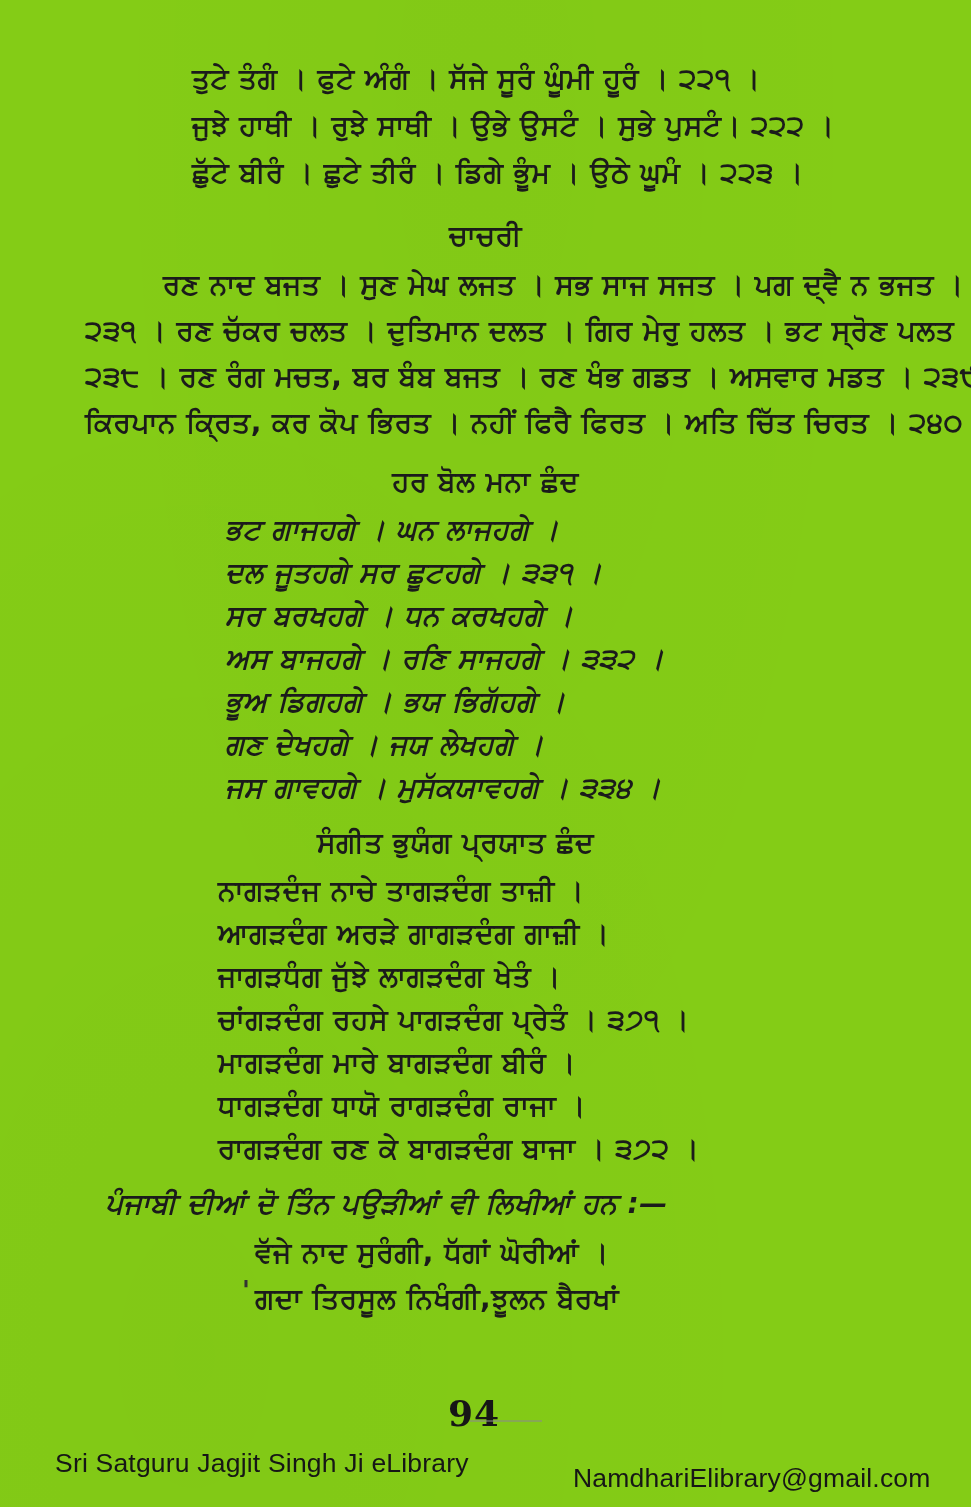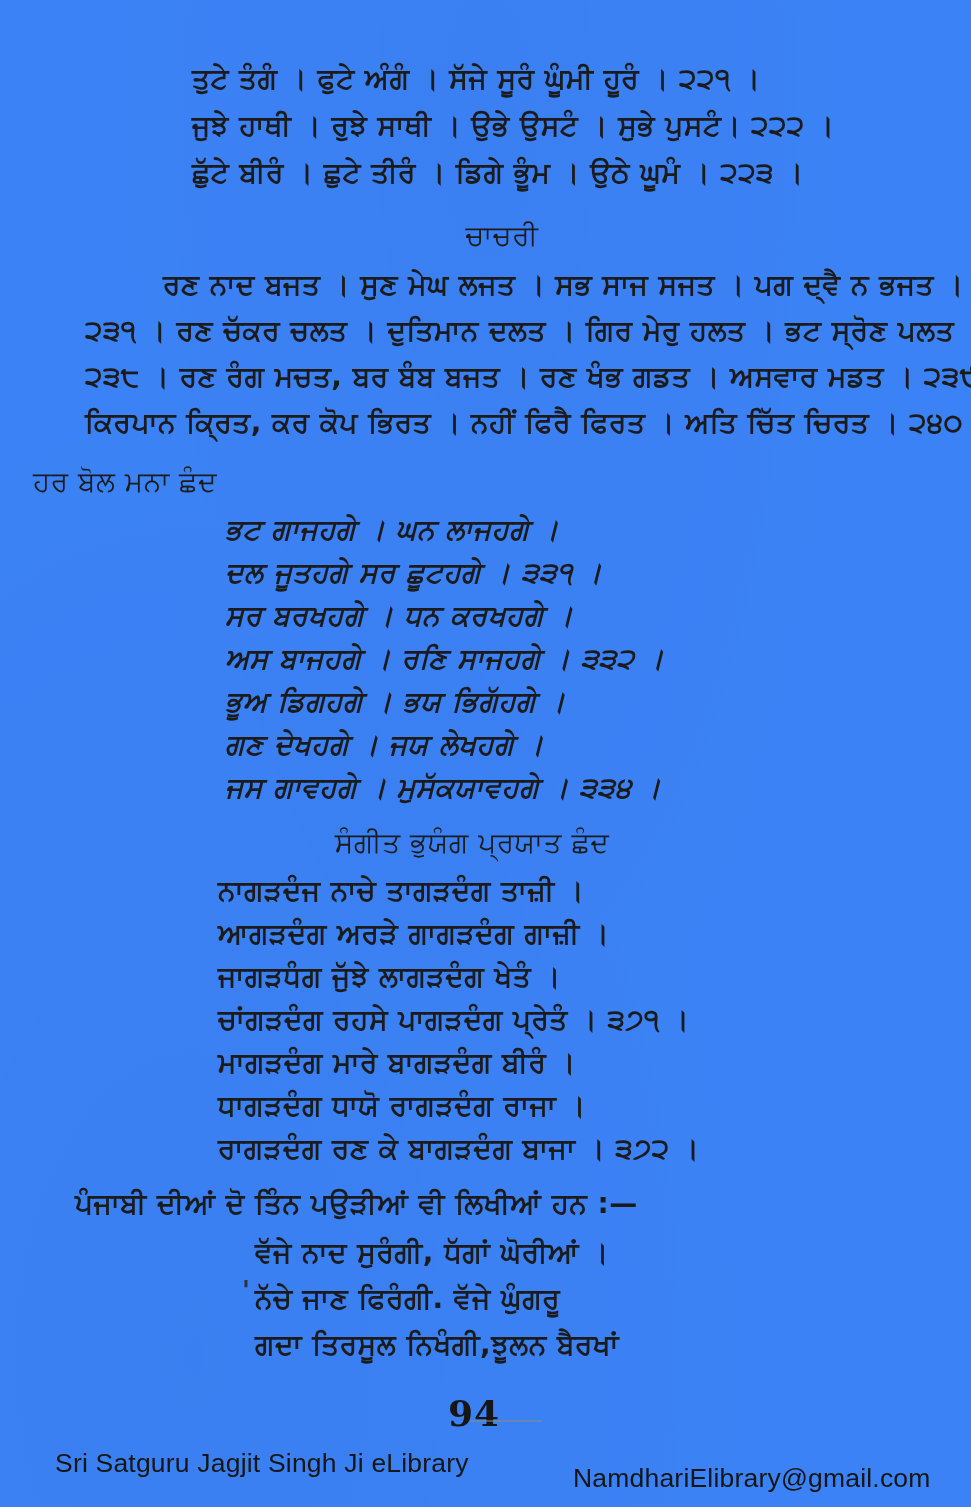--- a/index.html
+++ b/index.html
@@ -2,21 +2,21 @@
 <html><head>
 <meta charset="utf-8">
 <style>
   html,body { margin:0; padding:0; }
   body { background:#e8e8e8; }
   .page {
     position: relative;
     width: 971px;
     height: 1507px;
     margin: 0 auto;
-    background: #3b82f6;
+    background: #84cc16;
     color: #1b1b1b;
     font-family: "DejaVu Sans", sans-serif;
     overflow: hidden;
     box-sizing: border-box;
   }
   
   .page::before {
     content:"";
     position:absolute; inset:0;
     background:
@@ -25,28 +25,28 @@
     pointer-events:none;
   }
   #content { position:absolute; left:0; top:55px; width:971px; }
   .sec { font-weight: 700; font-size: 28px; letter-spacing: 0.5px; }
   .sec .line { white-space: nowrap; }
 
   .sec-0 { margin-left:192px; line-height:47px; }
   .sec-1 { text-align:center; margin-top:20px; line-height:40px; }
   .sec-2 { margin-left:85px; margin-right:55px; line-height:46px; margin-top:6px; }
   .sec-2 .line:first-child { padding-left:78px; }
-  .sec-3 { text-align:left; margin-top:16px; line-height:40px; }
+  .sec-3 { text-align:center; margin-top:16px; line-height:40px; }
   .sec-4 { margin-left:225px; line-height:43px; margin-top:6px;font-style:italic; }
   .sec-5 { text-align:center; margin-top:14px; line-height:40px; margin-left:-60px; }
   .sec-6 { margin-left:218px; line-height:43px; margin-top:6px; }
-  .sec-7 { margin-left:75px; line-height:44px; margin-top:12px; }
+  .sec-7 { margin-left:105px; line-height:44px; margin-top:12px;font-style:italic; }
   .sec-8 { margin-left:255px; line-height:46px; margin-top:4px; }
 
-  .heading-text { font-weight:400;padding-left:33px; }
+  .heading-text { font-weight:700; }
 
   .page-number {
     position:absolute;
     left:448px; top:1392px;
     font-size:36px;
     font-weight:600;
     color:#161616;
     font-family:"DejaVu Serif", serif;
     letter-spacing:1px;
   }
@@ -109,21 +109,20 @@
         <div class="line">ਚਾਂਗੜਦੰਗ ਰਹਸੇ ਪਾਗੜਦੰਗ ਪ੍ਰੇਤੰ । ੩੭੧ ।</div>
         <div class="line">ਮਾਗੜਦੰਗ ਮਾਰੇ ਬਾਗੜਦੰਗ ਬੀਰੰ ।</div>
         <div class="line">ਧਾਗੜਦੰਗ ਧਾਯੋ ਰਾਗੜਦੰਗ ਰਾਜਾ ।</div>
         <div class="line">ਰਾਗੜਦੰਗ ਰਣ ਕੇ ਬਾਗੜਦੰਗ ਬਾਜਾ । ੩੭੨ ।</div>
       </div>
       <div class="sec sec-7 para">
         <div class="line">ਪੰਜਾਬੀ ਦੀਆਂ ਦੋ ਤਿੰਨ ਪਉੜੀਆਂ ਵੀ ਲਿਖੀਆਂ ਹਨ :—</div>
       </div>
       <div class="sec sec-8 verse">
         <div class="line">ਵੱਜੇ ਨਾਦ ਸੁਰੰਗੀ, ਧੱਗਾਂ ਘੋਰੀਆਂ ।</div>
-        <div class="line">ਨੱਚੇ ਜਾਣ ਫਿਰੰਗੀ. ਵੱਜੇ ਘੁੰਗਰੂ</div>
         <div class="line">ਗਦਾ ਤਿਰਸੂਲ ਨਿਖੰਗੀ,ਝੂਲਨ ਬੈਰਖਾਂ</div>
       </div>
     </div>
 
   <div class="stray-mark">'</div>
 
   <div class="page-number">94</div>
   <div class="pagenum-stroke"></div>
 
   <div class="footer">

